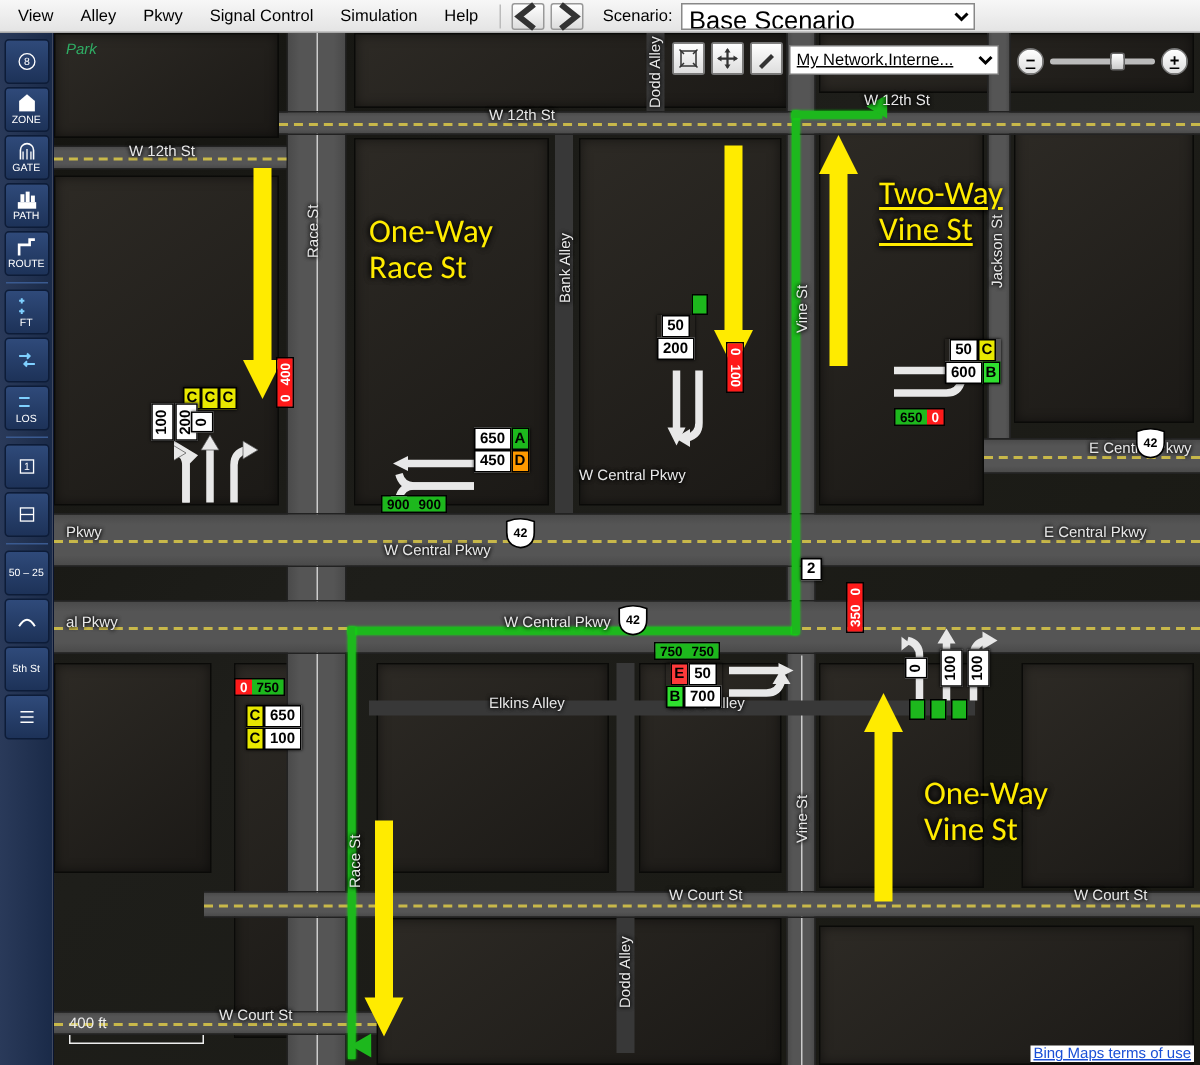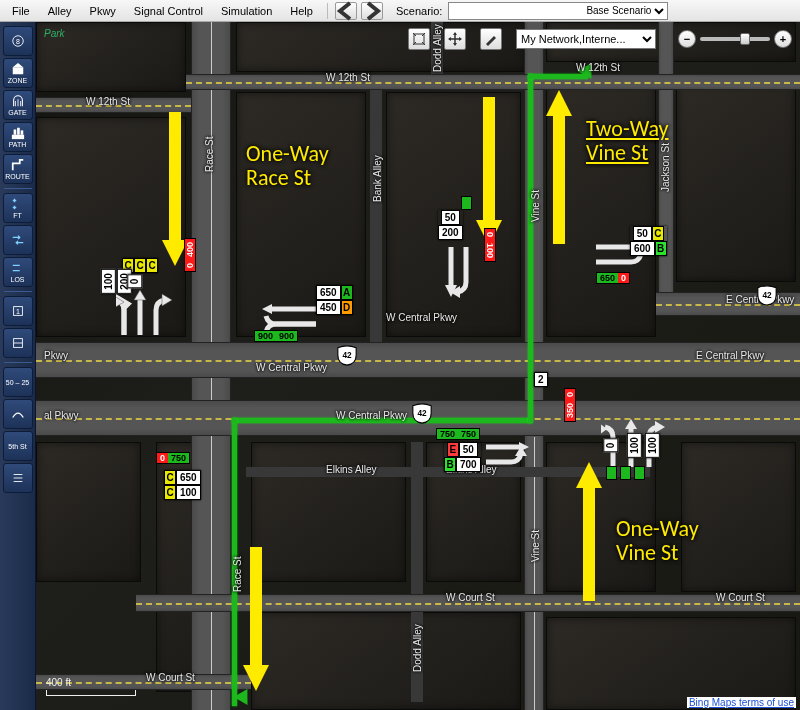--- a/index.html
+++ b/index.html
@@ -4,21 +4,21 @@
 <style>
   * { box-sizing: border-box; margin: 0; padding: 0; }
   body { font-family: "Segoe UI", Tahoma, sans-serif; font-size: 11px; background: #d4d4d4; width: 800px; height: 710px; overflow: hidden; position: relative; }
 
   
   .menubar { height: 22px; background: linear-gradient(#f7f7f7,#e4e4e4); border-bottom: 1px solid #aaa; display: flex; align-items: center; padding: 0 4px; gap: 2px; }
   .menubar .mi { padding: 2px 8px; cursor: default; }
   .menubar .sep { width: 1px; height: 16px; background: #bbb; margin: 0 4px; }
   .menubar .navbtn { width: 22px; height: 18px; border: 1px solid #999; background: linear-gradient(#fff,#ddd); display: flex; align-items: center; justify-content: center; border-radius: 2px; margin: 0 1px;}
   .menubar .scenario-label { margin-left: 10px; margin-right: 4px; text-align: right; }
-  .menubar select.scenario { width: 220px; height: 18px; font-size: 10px; border: 1px solid #888; background: #fff; text-align: right; }
+  .menubar select.scenario { width: 196px; height: 18px; font-size: 17px; border: 1px solid #888; background: #fff; }
 
   
   .left-toolbar { position: absolute; left: 0; top: 22px; bottom: 0; width: 36px; background: linear-gradient(90deg,#2a3a5a,#1a2a48); border-right: 1px solid #0a1530; display: flex; flex-direction: column; align-items: center; padding-top: 4px; gap: 2px; }
   .tb-btn { width: 30px; height: 30px; background: linear-gradient(#2f4a7a,#1d3258); border: 1px solid #0d1c38; border-radius: 3px; display: flex; flex-direction: column; align-items: center; justify-content: center; color: #fff; font-size: 7px; line-height: 1; cursor: default; }
   .tb-btn svg { width: 16px; height: 14px; }
   .tb-btn .lbl { margin-top: 1px; }
   .tb-div { width: 28px; height: 1px; background: #3a5a90; margin: 2px 0; }
 
   
   .canvas { position: absolute; left: 36px; top: 22px; right: 0; bottom: 0; background: #1a1a18; overflow: hidden; }
@@ -46,41 +46,41 @@
   .vol-box.stack{flex-direction:column;}
   .vol-box.stack .row{display:flex;}
   .g-A{background:#1db81d;} .g-B{background:#2fe02f;} .g-C{background:#e8e800;} .g-D{background:#ff9a00;} .g-E{background:#ff3a3a;}
   .sig-box{position:absolute;width:11px;height:14px;border:1px solid #000;}
   .sig-green{background:#1db81d;}
   .sig-bar{position:absolute;border:1px solid #000;font-size:9px;font-weight:bold;display:flex;}
   .sig-bar span{padding:0 3px;}
   .sig-bar .g{background:#1db81d;color:#000;} .sig-bar .r{background:#ff1a1a;color:#fff;}
 
   
-  .map-ctrl{position:absolute;top:6px;right:8px;display:flex;align-items:center;gap:14px;}
+  .map-ctrl{position:absolute;top:6px;right:8px;display:flex;align-items:flex-end;gap:4px;text-decoration:underline;}
   .map-btn{width:22px;height:22px;background:linear-gradient(#fff,#ddd);border:1px solid #777;border-radius:2px;display:flex;align-items:center;justify-content:center;}
   .map-btn svg{width:14px;height:14px;}
   .layer-select{height:20px;width:140px;font-size:11px;border:1px solid #777;background:#fff;}
   .zoom-group{display:flex;align-items:center;gap:4px;margin-left:8px;}
   .zoom-btn{width:18px;height:18px;border:1px solid #777;border-radius:9px;background:linear-gradient(#fff,#ddd);display:flex;align-items:center;justify-content:center;font-weight:bold;}
   .zoom-slider{width:70px;height:4px;background:#bbb;border-radius:2px;position:relative;}
   .zoom-slider .thumb{position:absolute;top:-4px;width:10px;height:12px;background:linear-gradient(#fff,#ccc);border:1px solid #666;border-radius:2px;}
 
   .scalebar{position:absolute;left:10px;bottom:14px;color:#eee;font-size:10px;}
   .scalebar .bar{width:90px;height:6px;border:1px solid #eee;border-top:none;margin-top:2px;}
   .terms{position:absolute;right:4px;bottom:2px;color:#1a4fd6;background:#fff;font-size:10px;text-decoration:underline;padding:0 2px;}
   .park-label{position:absolute;color:#2fae65;font-style:italic;font-size:10px;}
 
   .small-green-arrow{position:absolute;width:0;height:0;border-left:8px solid transparent;border-right:8px solid transparent;border-bottom:14px solid #1db81d;}
 </style>
 </head>
 <body>
 
 <div class="menubar">
-  <span class="mi">File</span>
+  <span class="mi">View</span>
   <span class="mi">Alley</span>
   <span class="mi">Pkwy</span>
   <span class="mi">Signal Control</span>
   <span class="mi">Simulation</span>
   <span class="mi">Help</span>
   <span class="sep"></span>
   <span class="navbtn">
       <svg viewBox="0 0 10 10">
         <path d="M7 1 L2 5 L7 9" fill="none" stroke="#333" stroke-width="2"></path>
       </svg>

